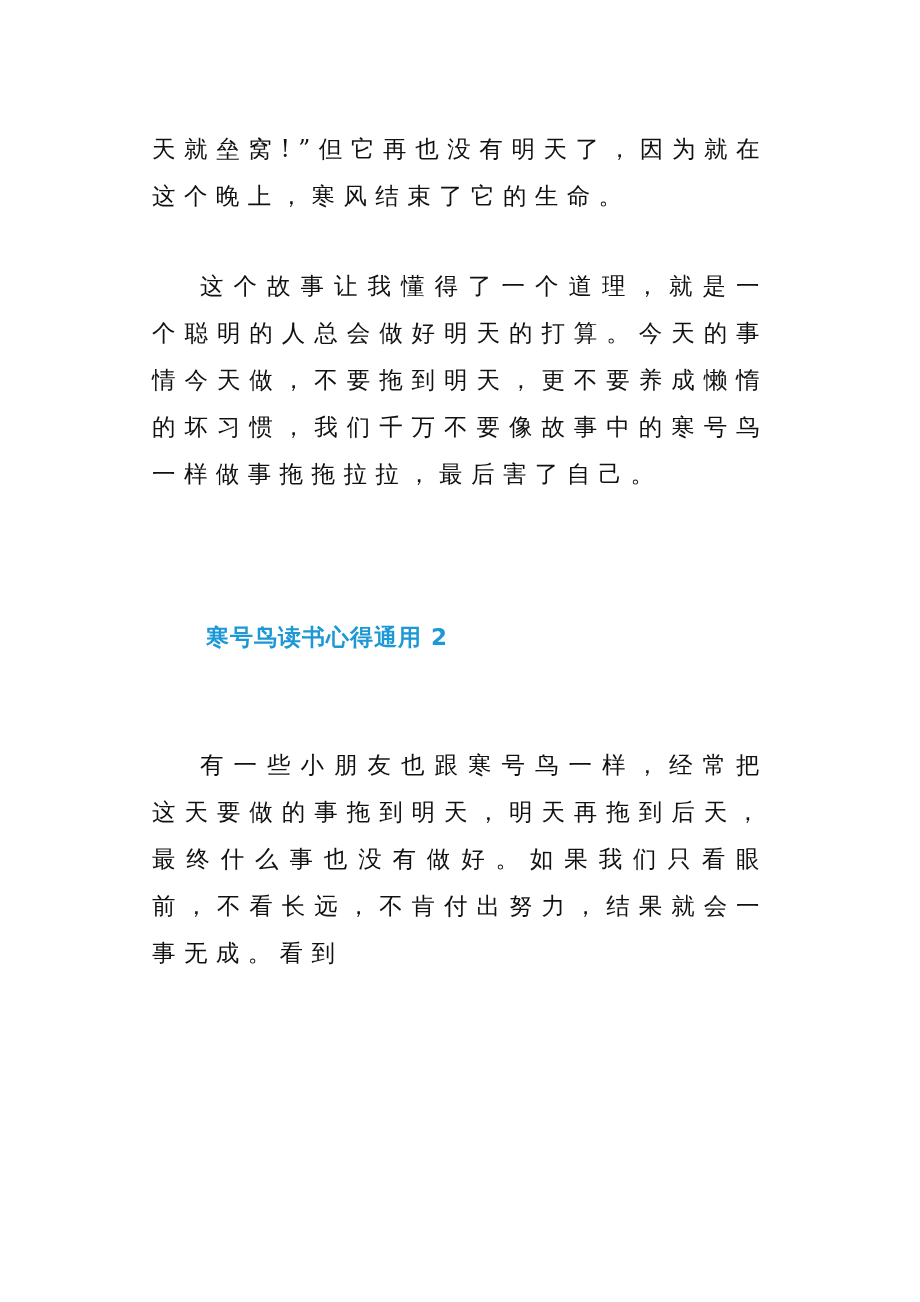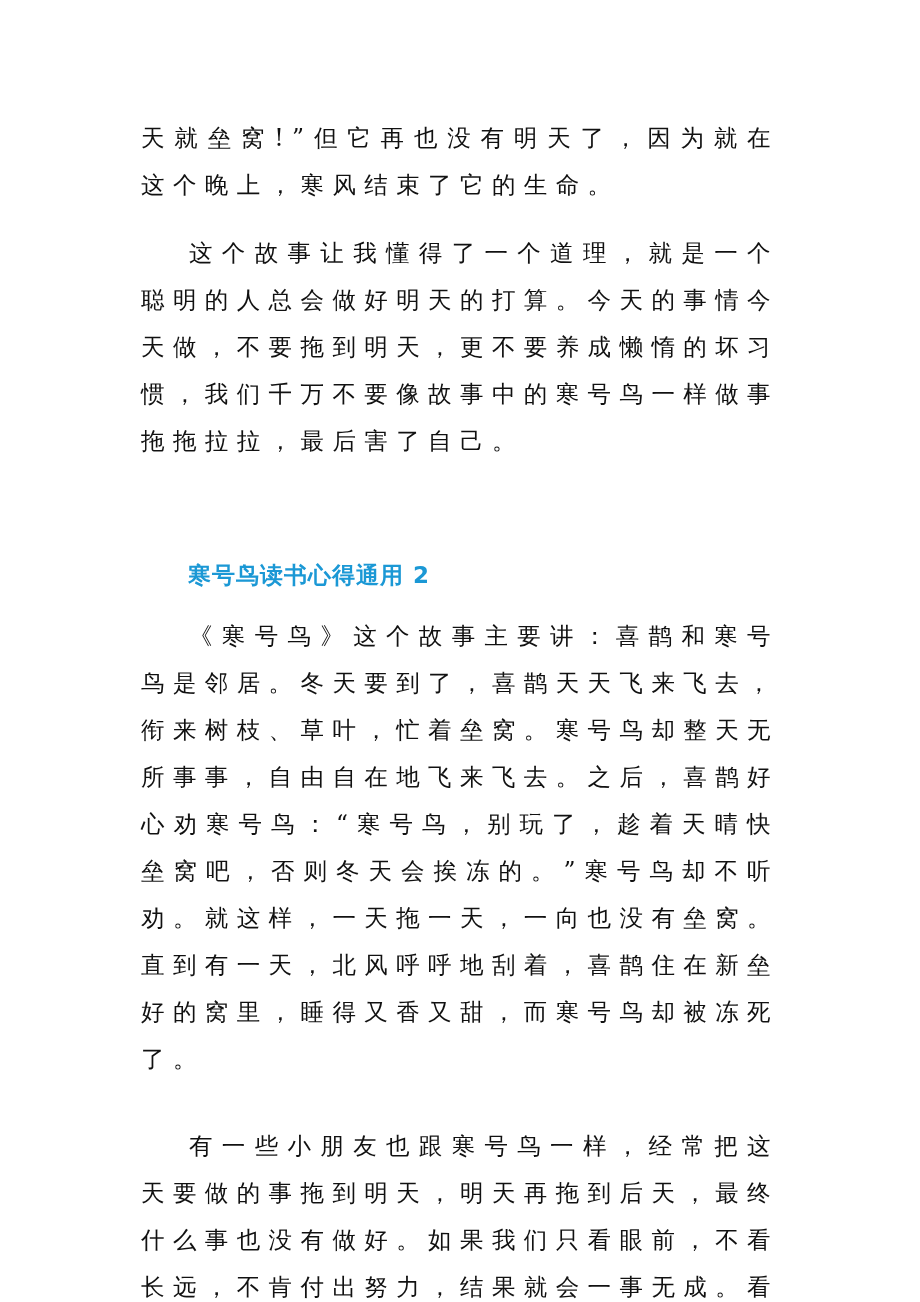--- a/index.html
+++ b/index.html
@@ -15,34 +15,34 @@
       font-family: "DejaVu Serif", "Liberation Serif", serif;
       color: #111111;
     }
     .page {
       position: absolute;
       left: 140px;
       top: 114px;
       width: 640px;
     }
     .para {
-      margin: 1px;
+      margin: 12px;
       font-size: 23.5px;
       line-height: 47px;
       letter-spacing: 8.4px;
       text-align: justify;
       word-break: break-all;
     }
     .para.indent {
       text-indent: 48px;
     }
     .gap-sm { height: 19px; }
     .gap-lg { height: 94px; }
     .heading {
-      margin: 0;
+      margin: 18px;
       padding-left: 48px;
       font-family: "DejaVu Sans", "Liberation Sans", sans-serif;
       font-size: 23px;
       font-weight: bold;
       line-height: 30px;
       letter-spacing: 1px;
     }
     .gap-after-heading { height: 22px; }
   </style>
 </head>
@@ -53,20 +53,19 @@
   <p class="para">天就垒窝!”但它再也没有明天了，因为就在这个晚上，寒风结束了它的生命。</p>
   <div class="gap-sm"></div>
 
   <p class="para indent">这个故事让我懂得了一个道理，就是一个聪明的人总会做好明天的打算。今天的事情今天做，不要拖到明天，更不要养成懒惰的坏习惯，我们千万不要像故事中的寒号鸟一样做事拖拖拉拉，最后害了自己。</p>
 
   <div class="gap-lg"></div>
 
   <h2 class="heading" id="section-heading" style="color: rgb(27, 152, 213);">寒号鸟读书心得通用 2</h2>
   <div class="gap-after-heading"></div>
 
-  <p class="para indent">《寒号鸟》这个故事主要讲：喜鹊和寒号鸟是邻居。冬天要到了，喜鹊天天飞来飞去，衔来树枝、草叶，忙着垒窝。寒号鸟却整天无所事事，自由自在地飞来飞去。之后，喜鹊好心劝寒号鸟：“寒号鸟，别玩了，趁着天晴快垒窝吧，否则冬天会挨冻的。”寒号鸟却不听劝。就这样，一天拖一天，一向也没有垒窝。直到有一天，北风呼呼地刮着，喜鹊住在新垒好的窝里，睡得又香又甜，而寒号鸟却被冻死了。</p>
   <div class="gap-sm"></div>
 
   <div class="gap-sm"></div>
 
   <p class="para indent">有一些小朋友也跟寒号鸟一样，经常把这天要做的事拖到明天，明天再拖到后天，最终什么事也没有做好。如果我们只看眼前，不看长远，不肯付出努力，结果就会一事无成。看到</p>
 
 </div>
 
 </body></html>

